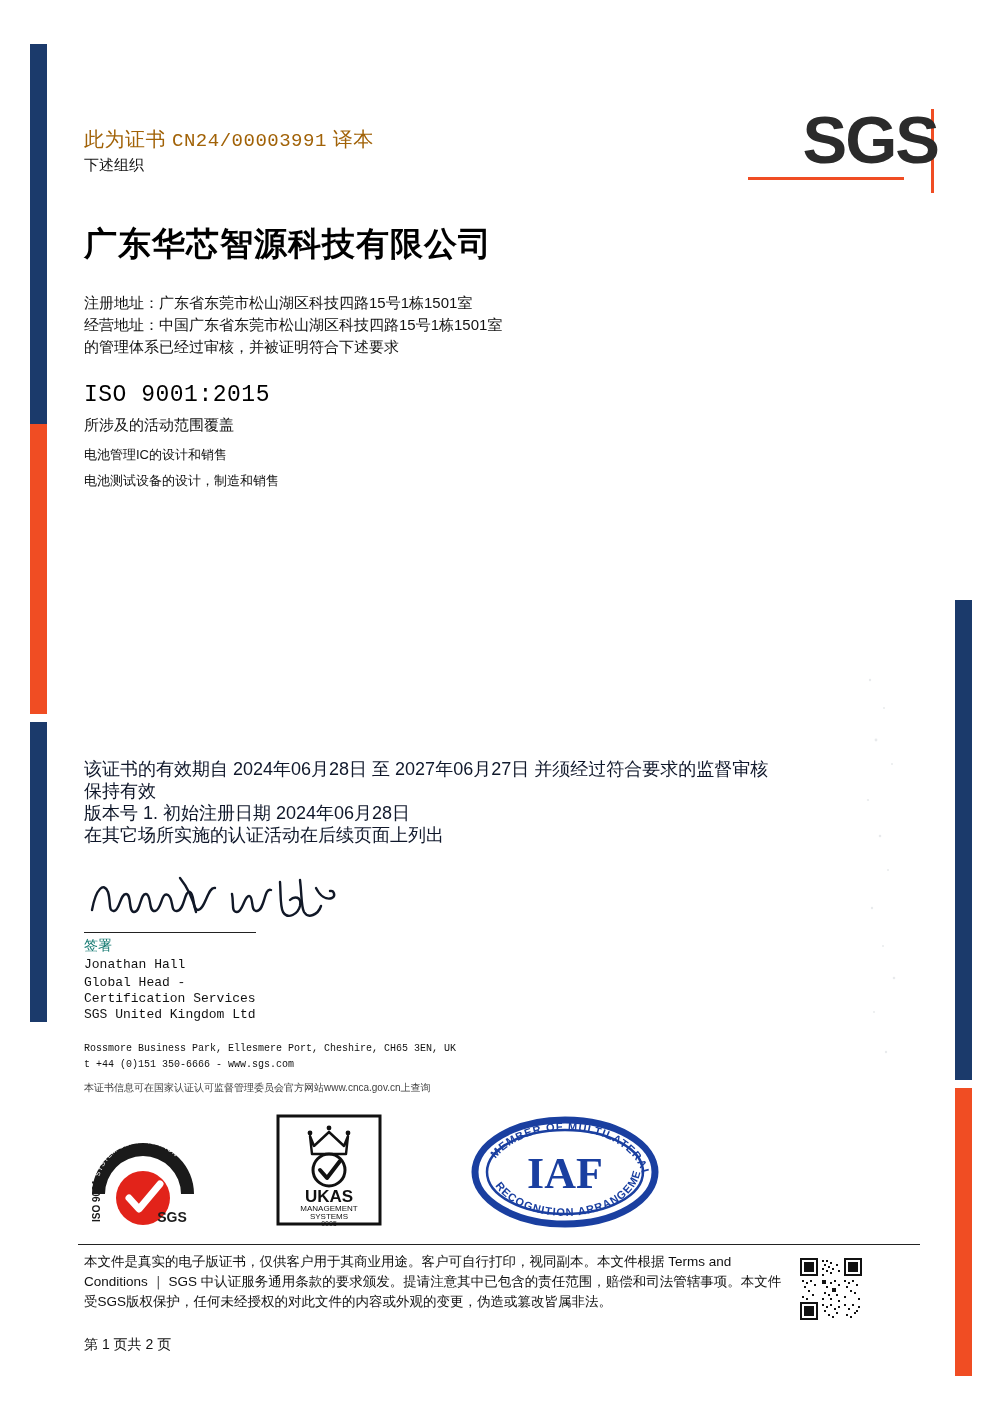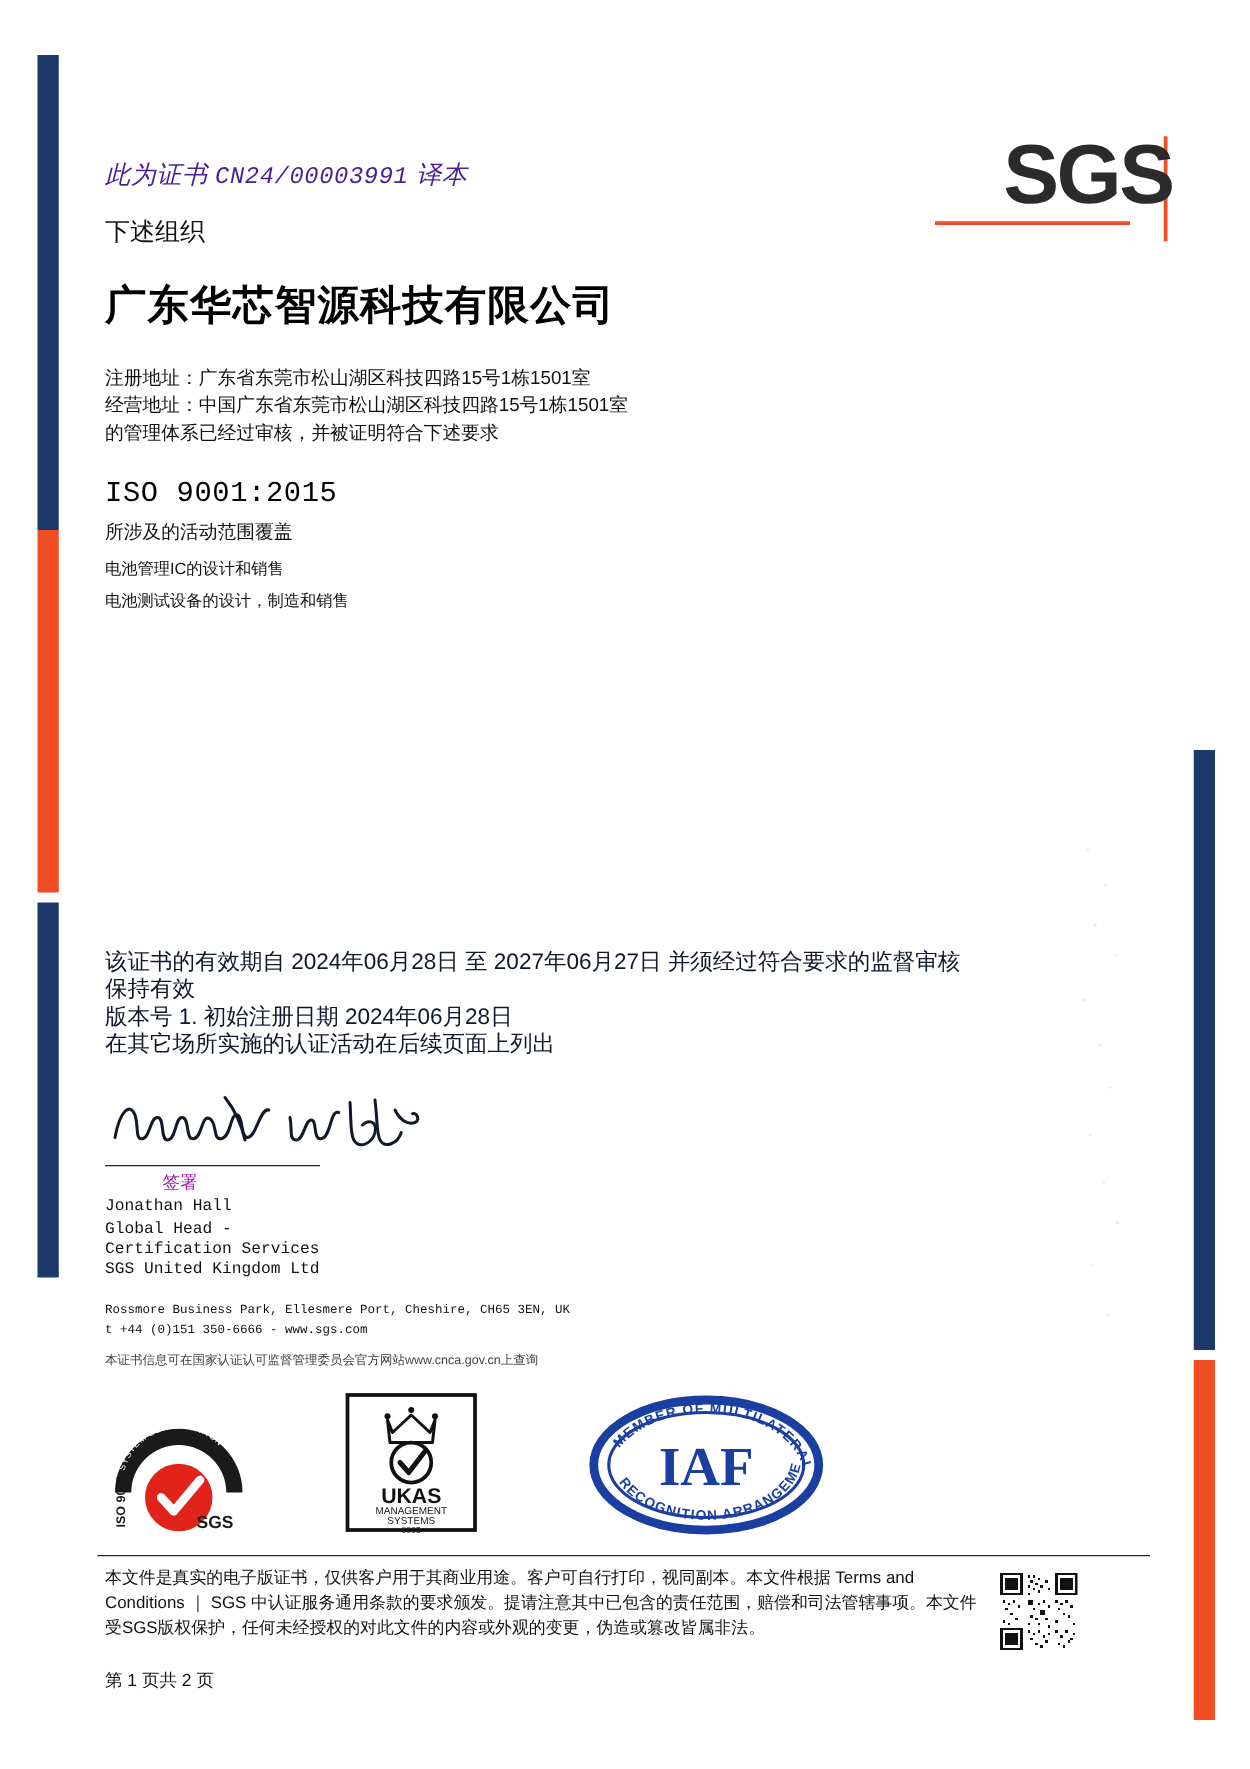--- a/index.html
+++ b/index.html
@@ -85,32 +85,31 @@
     left: 84px;
     top: 0;
     width: 700px;
   }
 
   .line-cert-no {
     position: absolute;
     top: 126px;
     font-family: "Liberation Sans", sans-serif;
     font-size: 20px;
-    color: #4c1d95;
+    color: #a16207;
     letter-spacing: 0.5px;
-    font-style: italic;
   }
   .line-cert-no .code {
     font-family: "Liberation Mono", monospace;
     font-size: 19px;
   }
   .line-below-org {
     position: absolute;
-    top: 172px;
-    font-size: 20px;
+    top: 156px;
+    font-size: 15px;
     color: #111;
   }
   .company-name {
     position: absolute;
     top: 198px;
     font-size: 33px;
     font-weight: bold;
     color: #000;
     letter-spacing: 1px;
     margin-top: 24px;
@@ -165,23 +164,22 @@
     display: block;
   }
   .sig-rule {
     width: 172px;
     height: 1px;
     background: #222;
     margin-top: 2px;
   }
   .sig-label {
     font-size: 14px;
-    color: #a21caf;
+    color: #0f766e;
     margin-top: 4px;
-    margin-left: 46px;
   }
   .sig-block {
     font-family: "Liberation Mono", monospace;
     font-size: 13px;
     line-height: 16px;
     color: #111;
     margin-top: 2px;
     white-space: pre-line;
   }
   .sig-addr {

